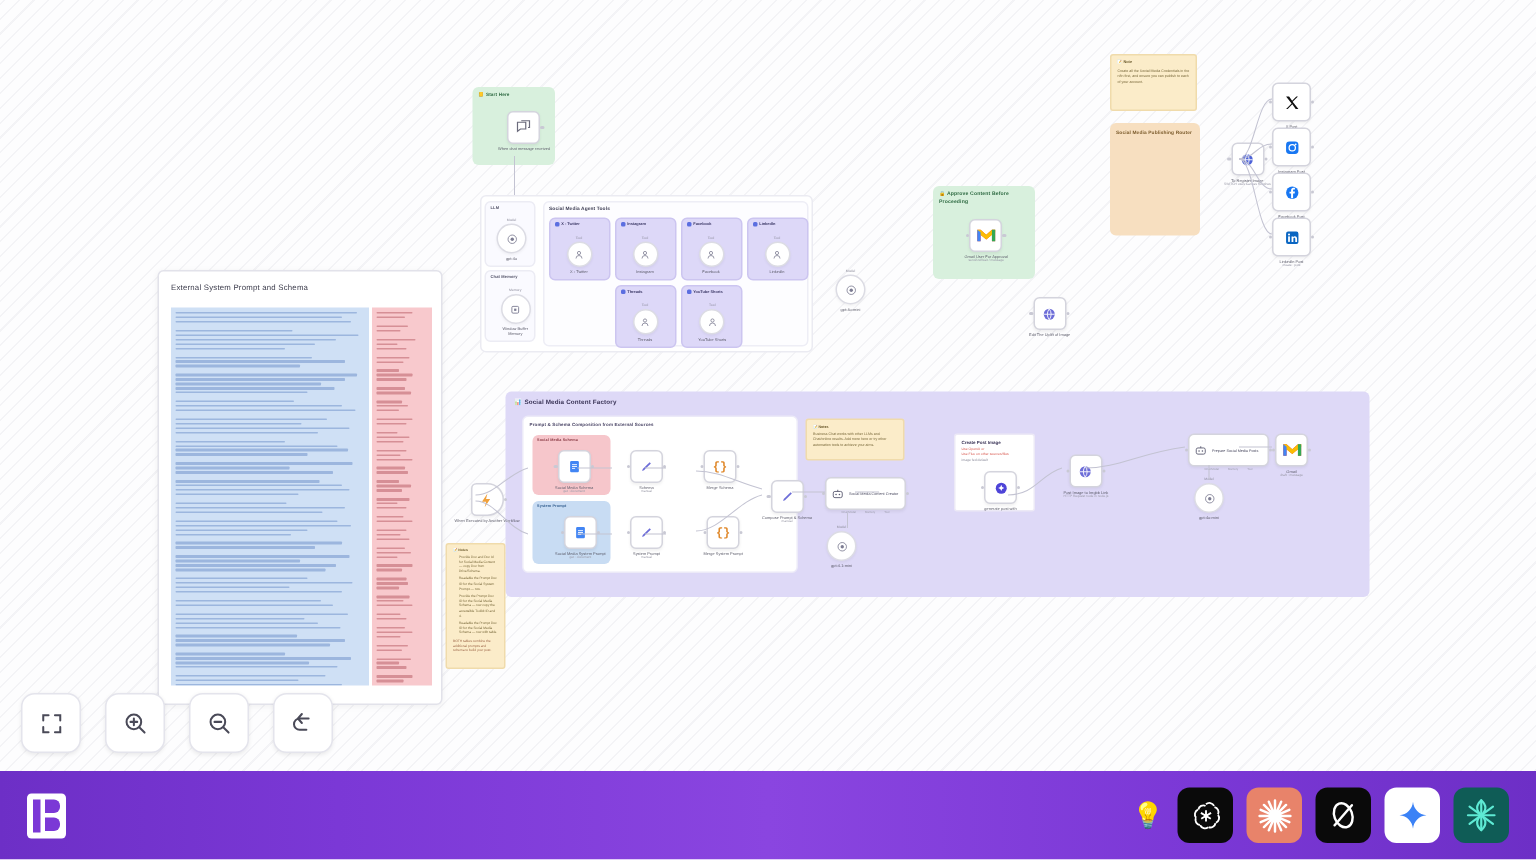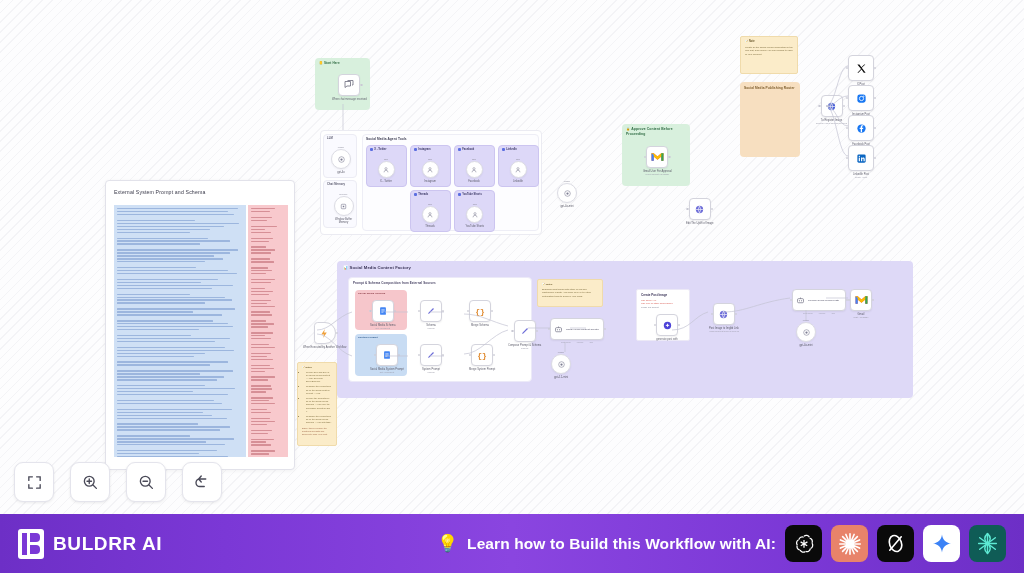--- a/index.html
+++ b/index.html
@@ -889,25 +889,23 @@
       <path d="M724 312 C 745 312, 760 302, 790 298"></path>
       <path d="M826 298 H 848"></path>
       <path d="M806 310 V 320"></path>
     </g>
   </svg>
 </div>
 
 <div id="footer">
   <div id="brand">
     <div id="brand-mark"></div>
-    <div id="brand-text">BULDRR AI</div>
   </div>
   <div id="footer-cta">
     <span style="font-size:17px;">💡</span>
-    <span id="cta-text">Learn how to Build this Workflow with AI:</span>
     <div id="ai-logos" style="display:flex; gap:9px;">
         <div class="ai-logo" style="background:#0a0a0a;">
           <svg width="24" height="24" viewBox="0 0 24 24">
             <g fill="none" stroke="#fff" stroke-width="1.25">
               <path d="M12 4.2c1.7-1.6 4.4-1 5.4 1.1"></path>
               <path d="M17.6 6.1c2.2.4 3.4 2.8 2.4 4.8"></path>
               <path d="M20 11.2c1.4 1.8.7 4.4-1.4 5.3"></path>
               <path d="M18.3 16.7c-.3 2.2-2.6 3.6-4.6 2.7"></path>
               <path d="M13.4 19.5c-1.8 1.4-4.4.7-5.3-1.4"></path>
               <path d="M7.9 18c-2.2-.3-3.5-2.6-2.7-4.6"></path>

